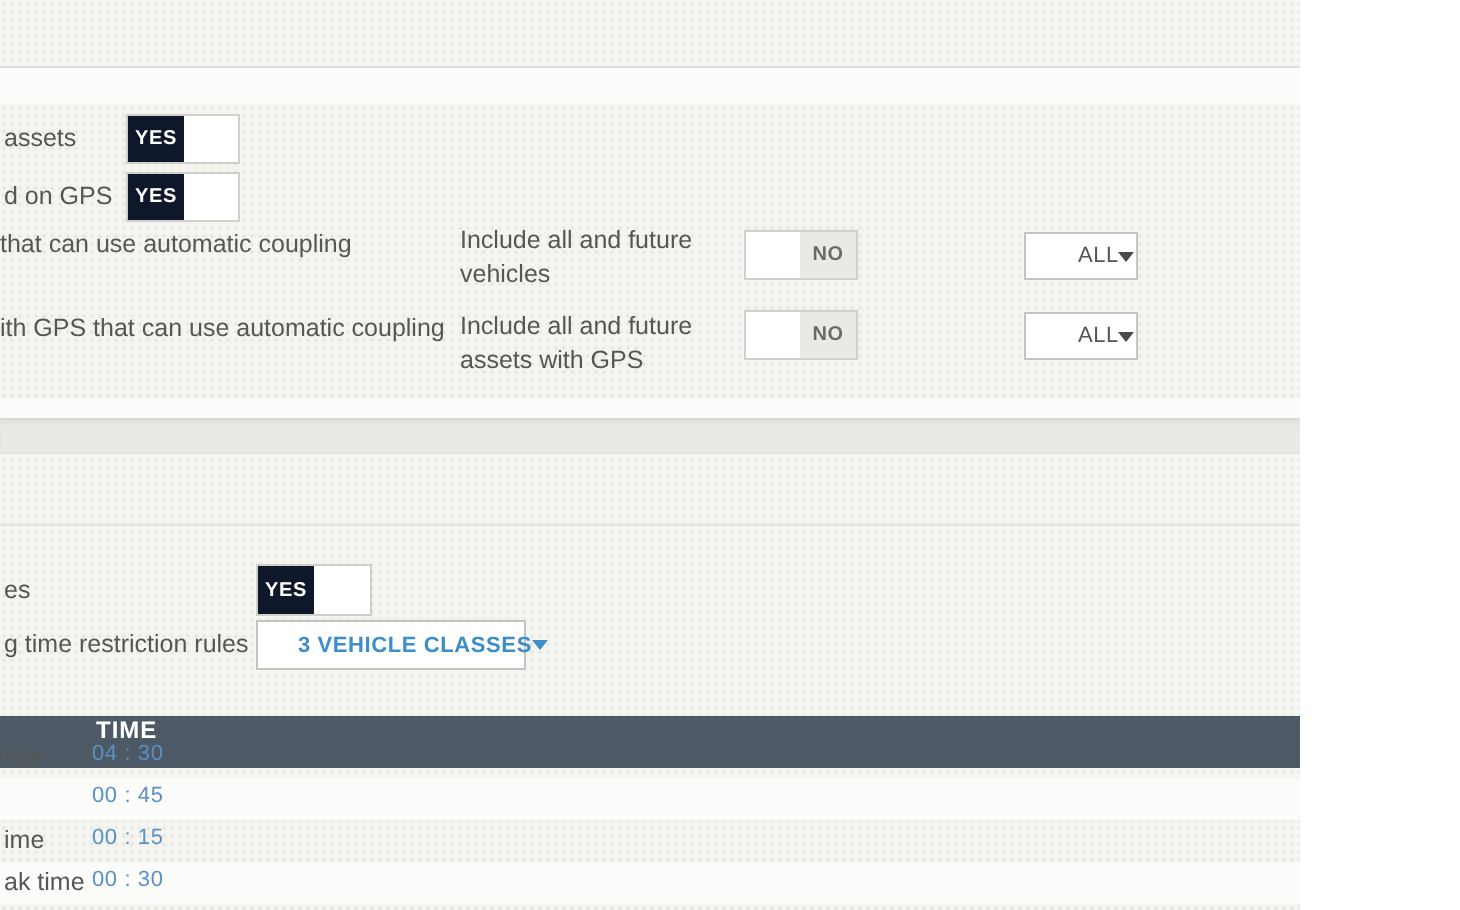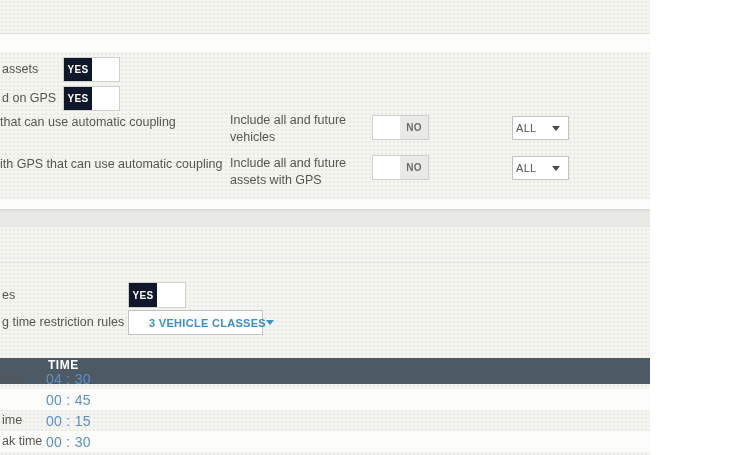--- a/index.html
+++ b/index.html
@@ -22,32 +22,32 @@
   .lbl{color:#595651;font-size:12.5px;line-height:15px;white-space:nowrap;}
   .note{color:#595651;font-size:12.5px;line-height:17px;width:125px;}
   
   .toggle{width:55px;height:23px;background:#fff;border:1px solid #cfcfcb;}
   .toggle .half{position:absolute;top:0;width:28px;height:23px;display:flex;align-items:center;justify-content:center;font-size:10px;font-weight:bold;letter-spacing:.3px;}
   .toggle .yes{left:0;background:#0f172a;color:#fff;}
   .toggle .no{right:0;background:#e9e9e6;color:#6b6b66;}
   
   .select{background:#fff;border:1px solid #c3c3bf;display:flex;align-items:center;}
   .select-sm{width:55px;height:22px;}
-  .select-sm .val{color:#595651;font-size:11px;margin-left:3px;letter-spacing:.3px;text-align:center;}
+  .select-sm .val{color:#595651;font-size:11px;margin-left:26px;letter-spacing:.3px;text-align:center;}
   .caret{width:0;height:0;border-left:4px solid transparent;border-right:4px solid transparent;border-top:5px solid #4a4a46;margin-left:auto;margin-right:8px;}
   .select-lg{width:133px;height:23px;}
   .select-lg .val{color:#3d8ec9;font-size:11px;font-weight:bold;margin-left:20px;letter-spacing:.3px;white-space:nowrap;}
   .caret-blue{border-top-color:#3d8ec9;margin-right:10px;}
   
   .thead{left:0;top:358px;width:730px;height:26px;background:#4d5a66;display:flex;}
   .thead .th{color:#fff;font-size:12px;font-weight:bold;letter-spacing:.5px;margin-left:48px;}
   .trow{left:0;width:730px;height:21px;}
   .trow.even{background:#fcfcfb;}
   .tlabel{position:absolute;left:2px;top:3px;color:#595651;font-size:12.5px;white-space:nowrap;}
-  .ttime{position:absolute;left:46px;top:3px;color:#5a91c3;font-size:14px;letter-spacing:.3px;white-space:nowrap;cursor:pointer;}
+  .ttime{position:absolute;left:46px;top:3px;color:#5a91c3;font-size:11px;letter-spacing:.3px;white-space:nowrap;cursor:pointer;}
 </style>
 </head>
 <body>
 
 <div class="screen">
 
   <div class="abs v-strip solid"></div>
   <div class="abs band-top solid"></div>
 
   <span class="abs lbl" style="left:2px;top:62px">assets</span>

